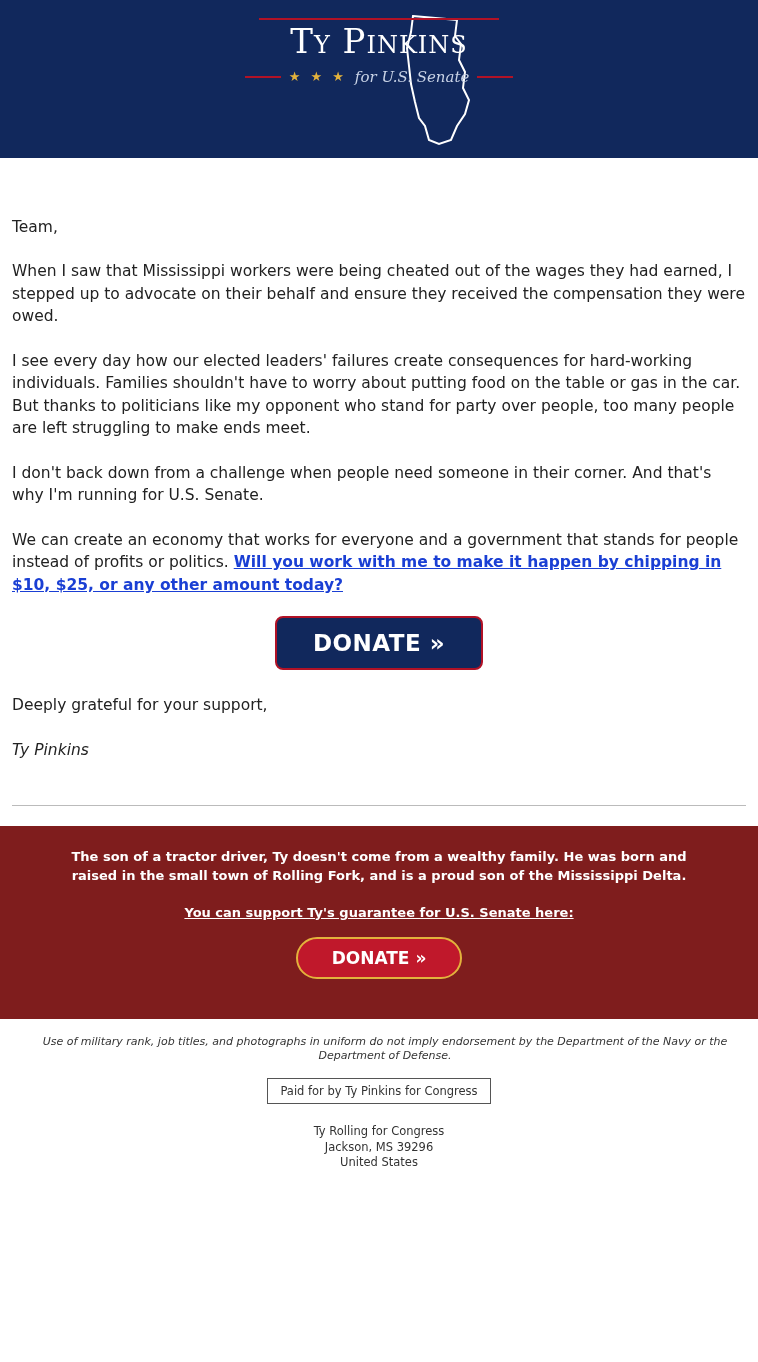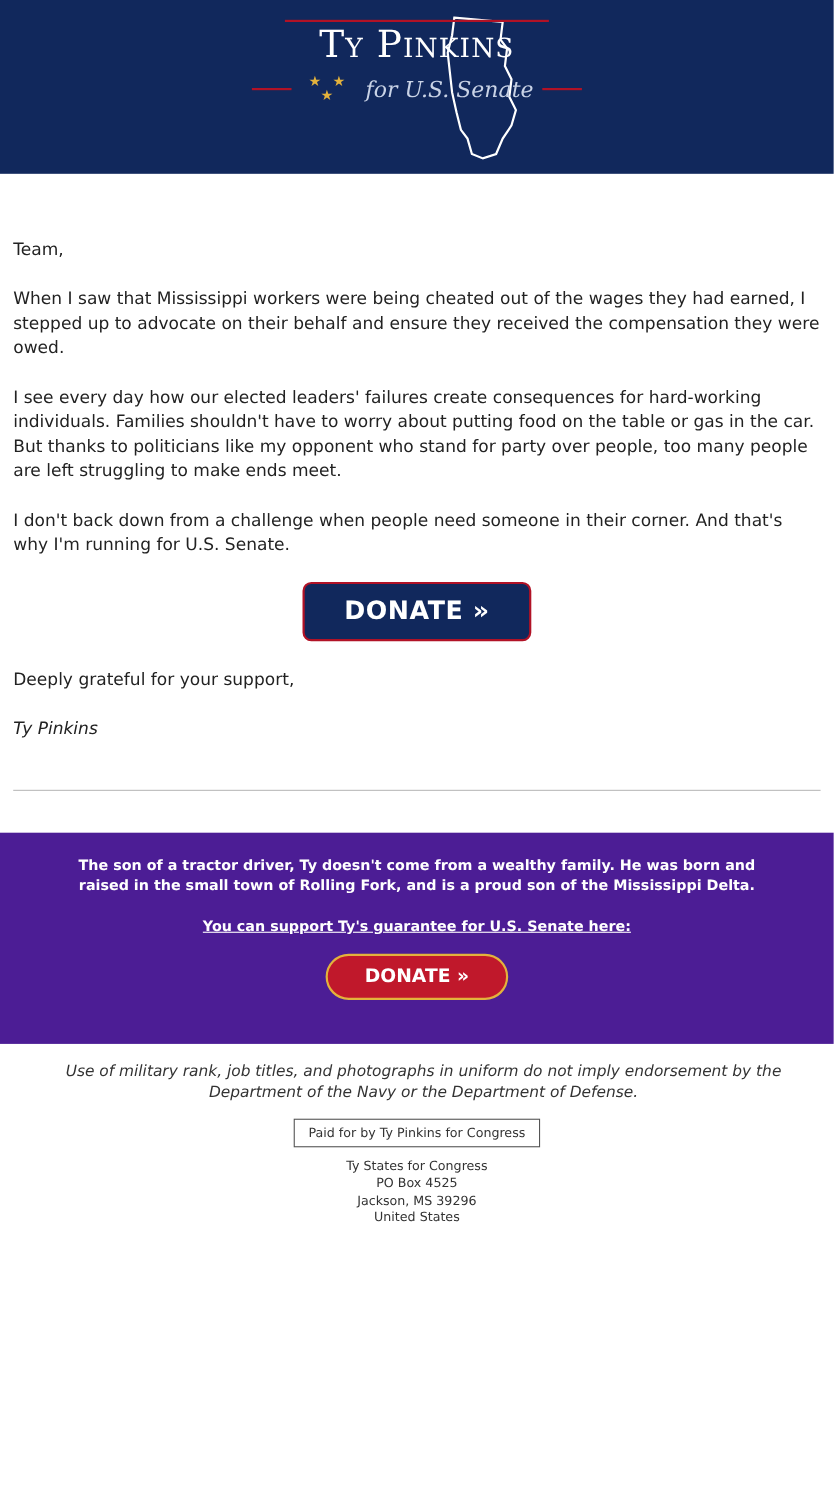--- a/index.html
+++ b/index.html
@@ -69,21 +69,21 @@
   .stars {
     color: #e3b23c;
     font-size: 13px;
     letter-spacing: 3px;
     line-height: 1;
   }
   .logo-senate {
     font-family: "DejaVu Serif", serif;
     font-style: italic;
     color: #c9d3e6;
-    font-size: 20px;
+    font-size: 15px;
     white-space: nowrap;
   }
   .ms-outline {
     position: absolute;
     left: 50%;
     margin-left: 20px;
     top: 14px;
     width: 78px;
     height: 132px;
     pointer-events: none;
@@ -140,24 +140,24 @@
   }
 
   .divider {
     border: 0;
     border-top: 1px solid #bbbbbb;
     margin: 16px 12px 0 12px;
   }
 
   
   .bio {
-    background: #4c1d95;
+    background: #7f1d1d;
     color: #ffffff;
     padding: 22px 70px 28px 70px;
-    margin-top: 38px;
+    margin-top: 20px;
     text-align: center;
   }
   .bio p {
     margin: 0 0 18px 0;
     font-size: 13px;
     line-height: 1.45;
     font-weight: bold;
   }
   .bio-support {
     margin: 4px 0 14px 0 !important;
@@ -180,30 +180,30 @@
   }
 
   
   .footer {
     padding: 16px 30px 22px 30px;
     text-align: center;
     color: #333333;
   }
   .disclaimer {
     font-style: italic;
-    font-size: 14px;
+    font-size: 11px;
     line-height: 1.35;
     margin: 0 0 14px 12px;
   }
   .paid-box {
     display: inline-block;
     border: 1px solid #555555;
     padding: 5px 12px;
     font-size: 11.5px;
-    margin-bottom: 10px;
+    margin-bottom: 20px;
   }
   .addr {
     font-size: 11.5px;
     line-height: 1.35;
     margin: 0 0 16px 0;
   }
 </style>
 </head>
 <body>
 
@@ -225,20 +225,21 @@
         </div>
       </div>
     </div>
   </div>
 
   <div class="body-copy">
     <p>Team,</p>
     <p>When I saw that Mississippi workers were being cheated out of the wages they had earned, I stepped up to advocate on their behalf and ensure they received the compensation they were owed.</p>
     <p>I see every day how our elected leaders' failures create consequences for hard-working individuals. Families shouldn't have to worry about putting food on the table or gas in the car. But thanks to politicians like my opponent who stand for party over people, too many people are left struggling to make ends meet.</p>
     <p>I don't back down from a challenge when people need someone in their corner. And that's why I'm running for U.S. Senate.</p>
+    <p class="tight"><span>We can create an economy that works for everyone and a government that stands for people instead of profits or politics. </span><a class="inline-link" href="#">Will you work with me to make it happen by chipping in $10, $25, or any other amount today?</a></p>
 
     <div class="donate-wrap">
       <a class="btn-navy" href="#">DONATE »</a>
     </div>
 
     <p class="signoff">Deeply grateful for your support,</p>
     <p class="signature">Ty Pinkins</p>
   </div>
 
   <hr class="divider">
@@ -248,21 +249,20 @@
     <p class="bio-support">You can support Ty's guarantee for U.S. Senate here:</p>
     <div>
       <a class="btn-red" href="#">DONATE »</a>
     </div>
   </div>
 
   <div class="footer">
     <p class="disclaimer">Use of military rank, job titles, and photographs in uniform do not imply endorsement by the Department of the Navy or the Department of Defense.</p>
     <div class="paid-box">Paid for by Ty Pinkins for Congress</div>
     <div class="addr">
-      <div>Ty States for Congress</div>
-      <div>PO Box 4525</div>
+      <div>Ty Rolling for Congress</div>
       <div>Jackson, MS 39296</div>
       <div>United States</div>
     </div>
     
   </div>
 
 </div>
 
 </body></html>

